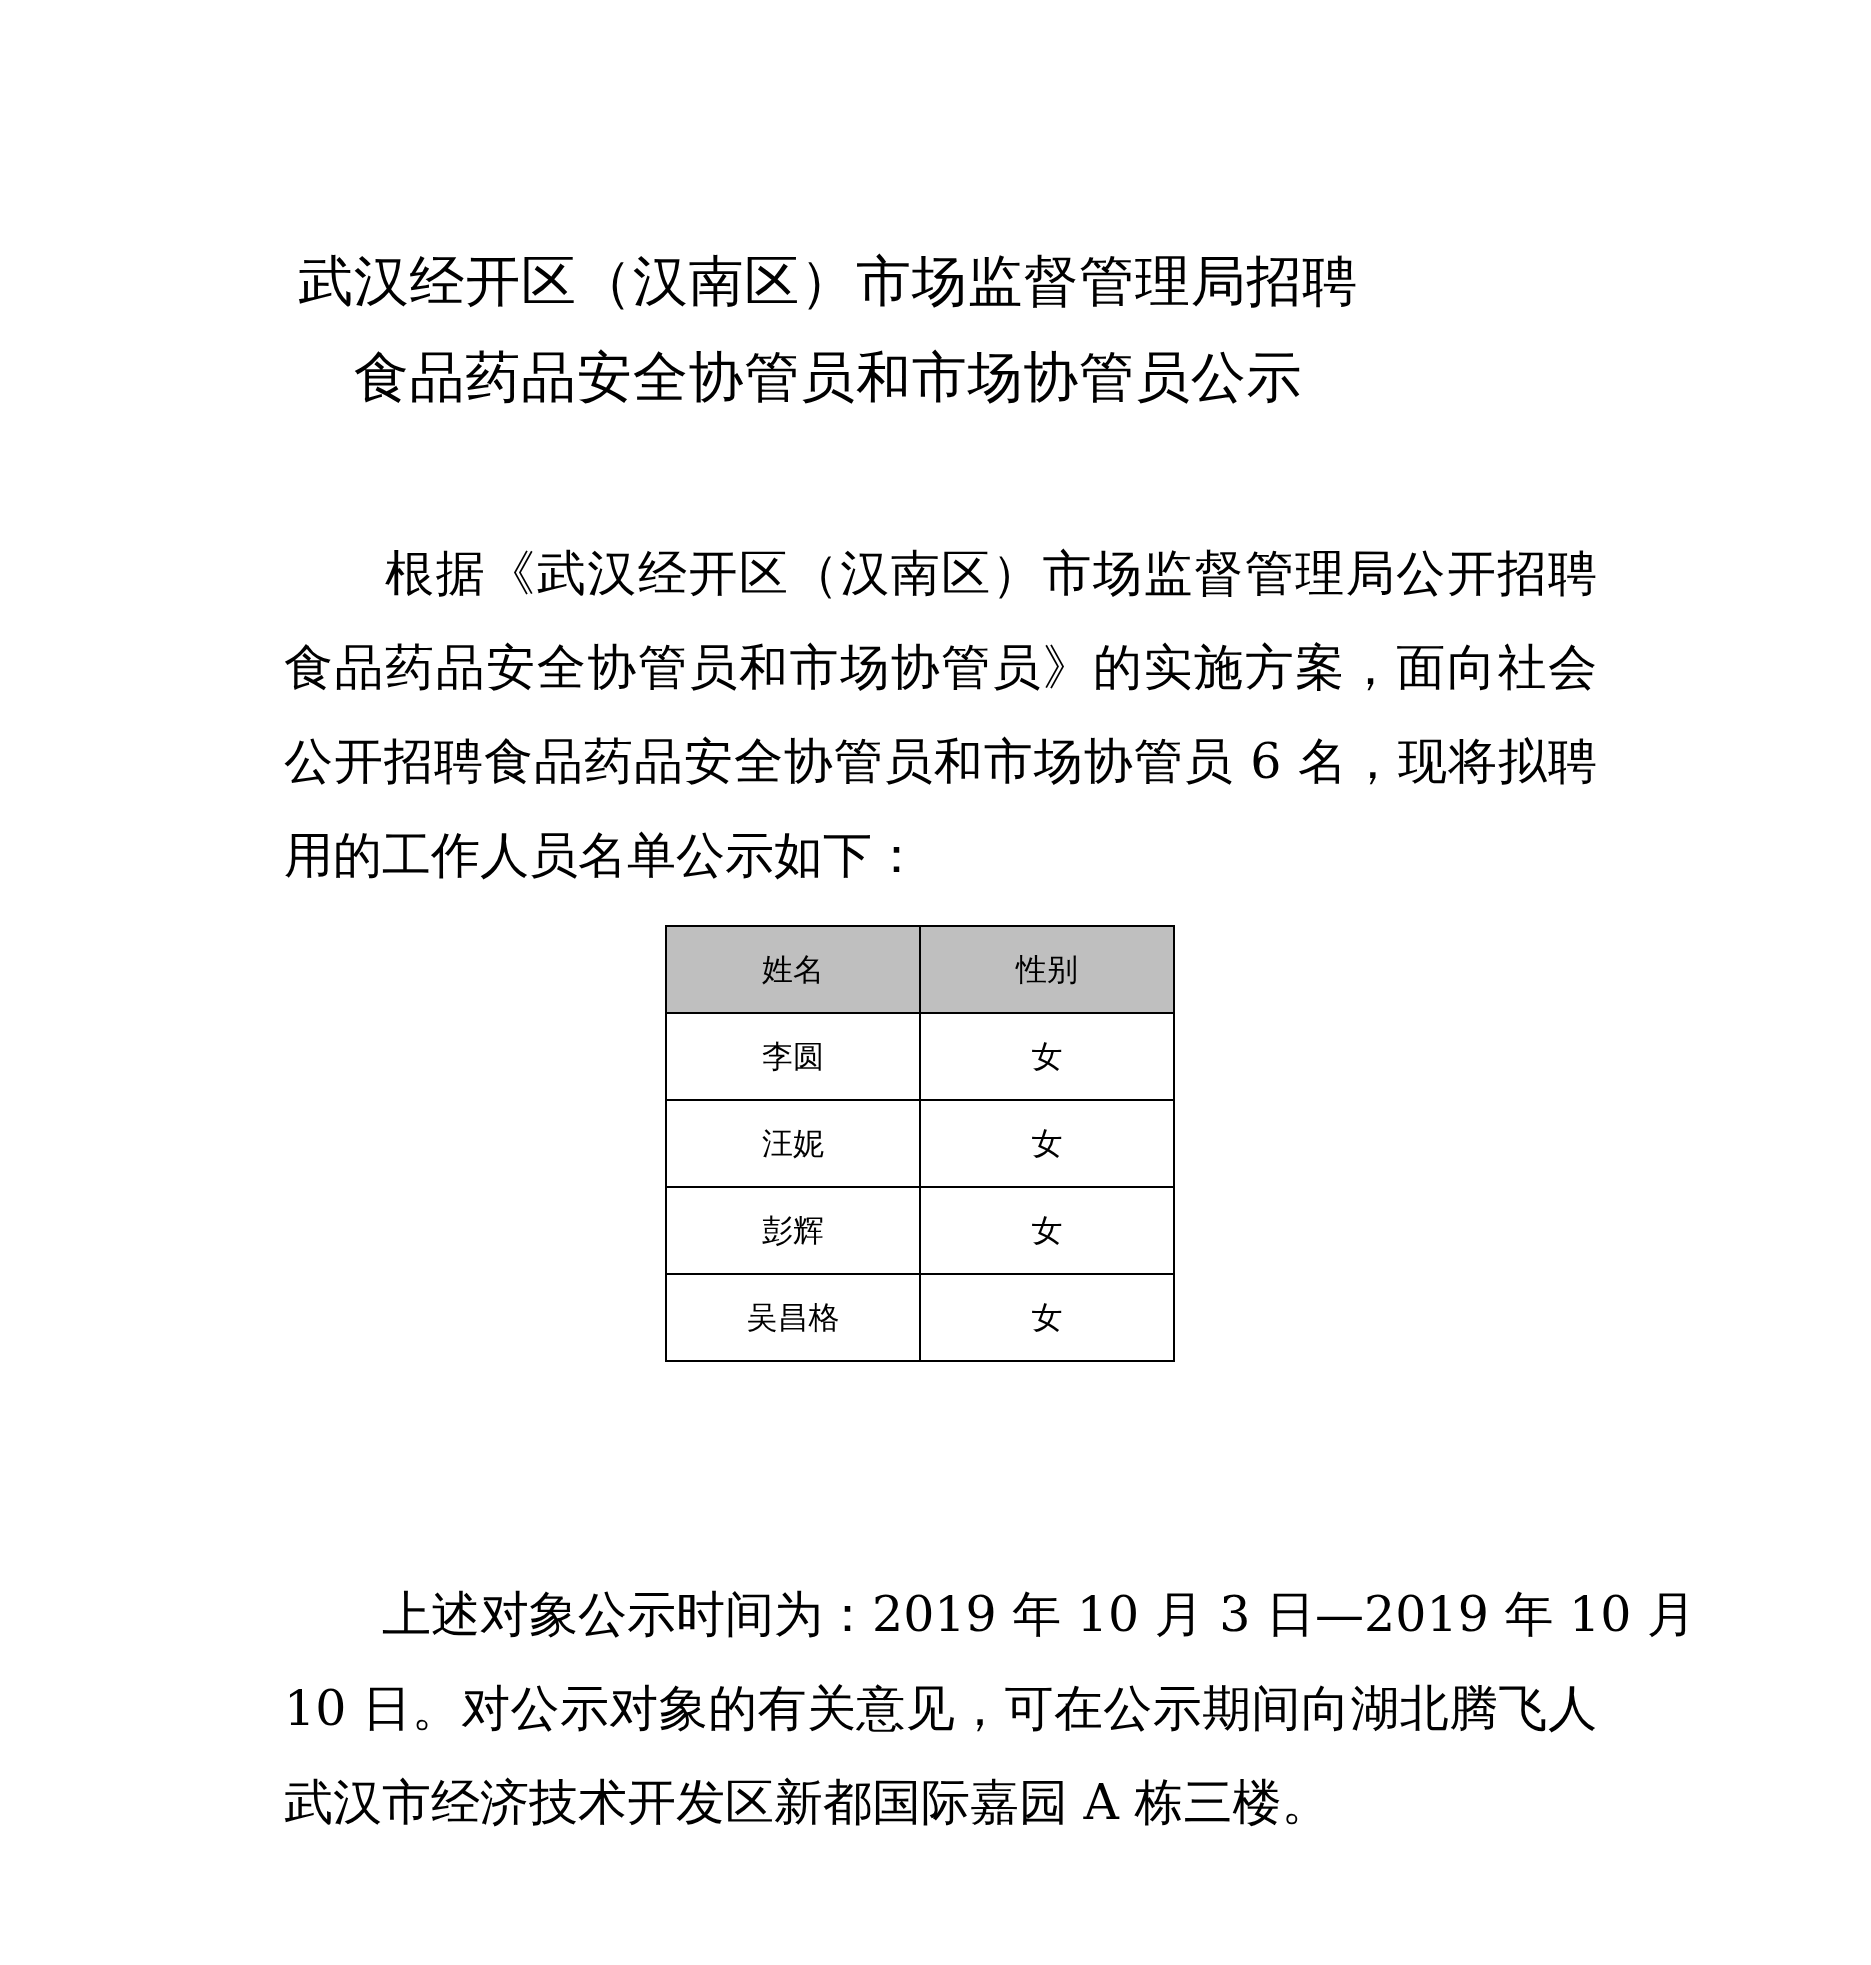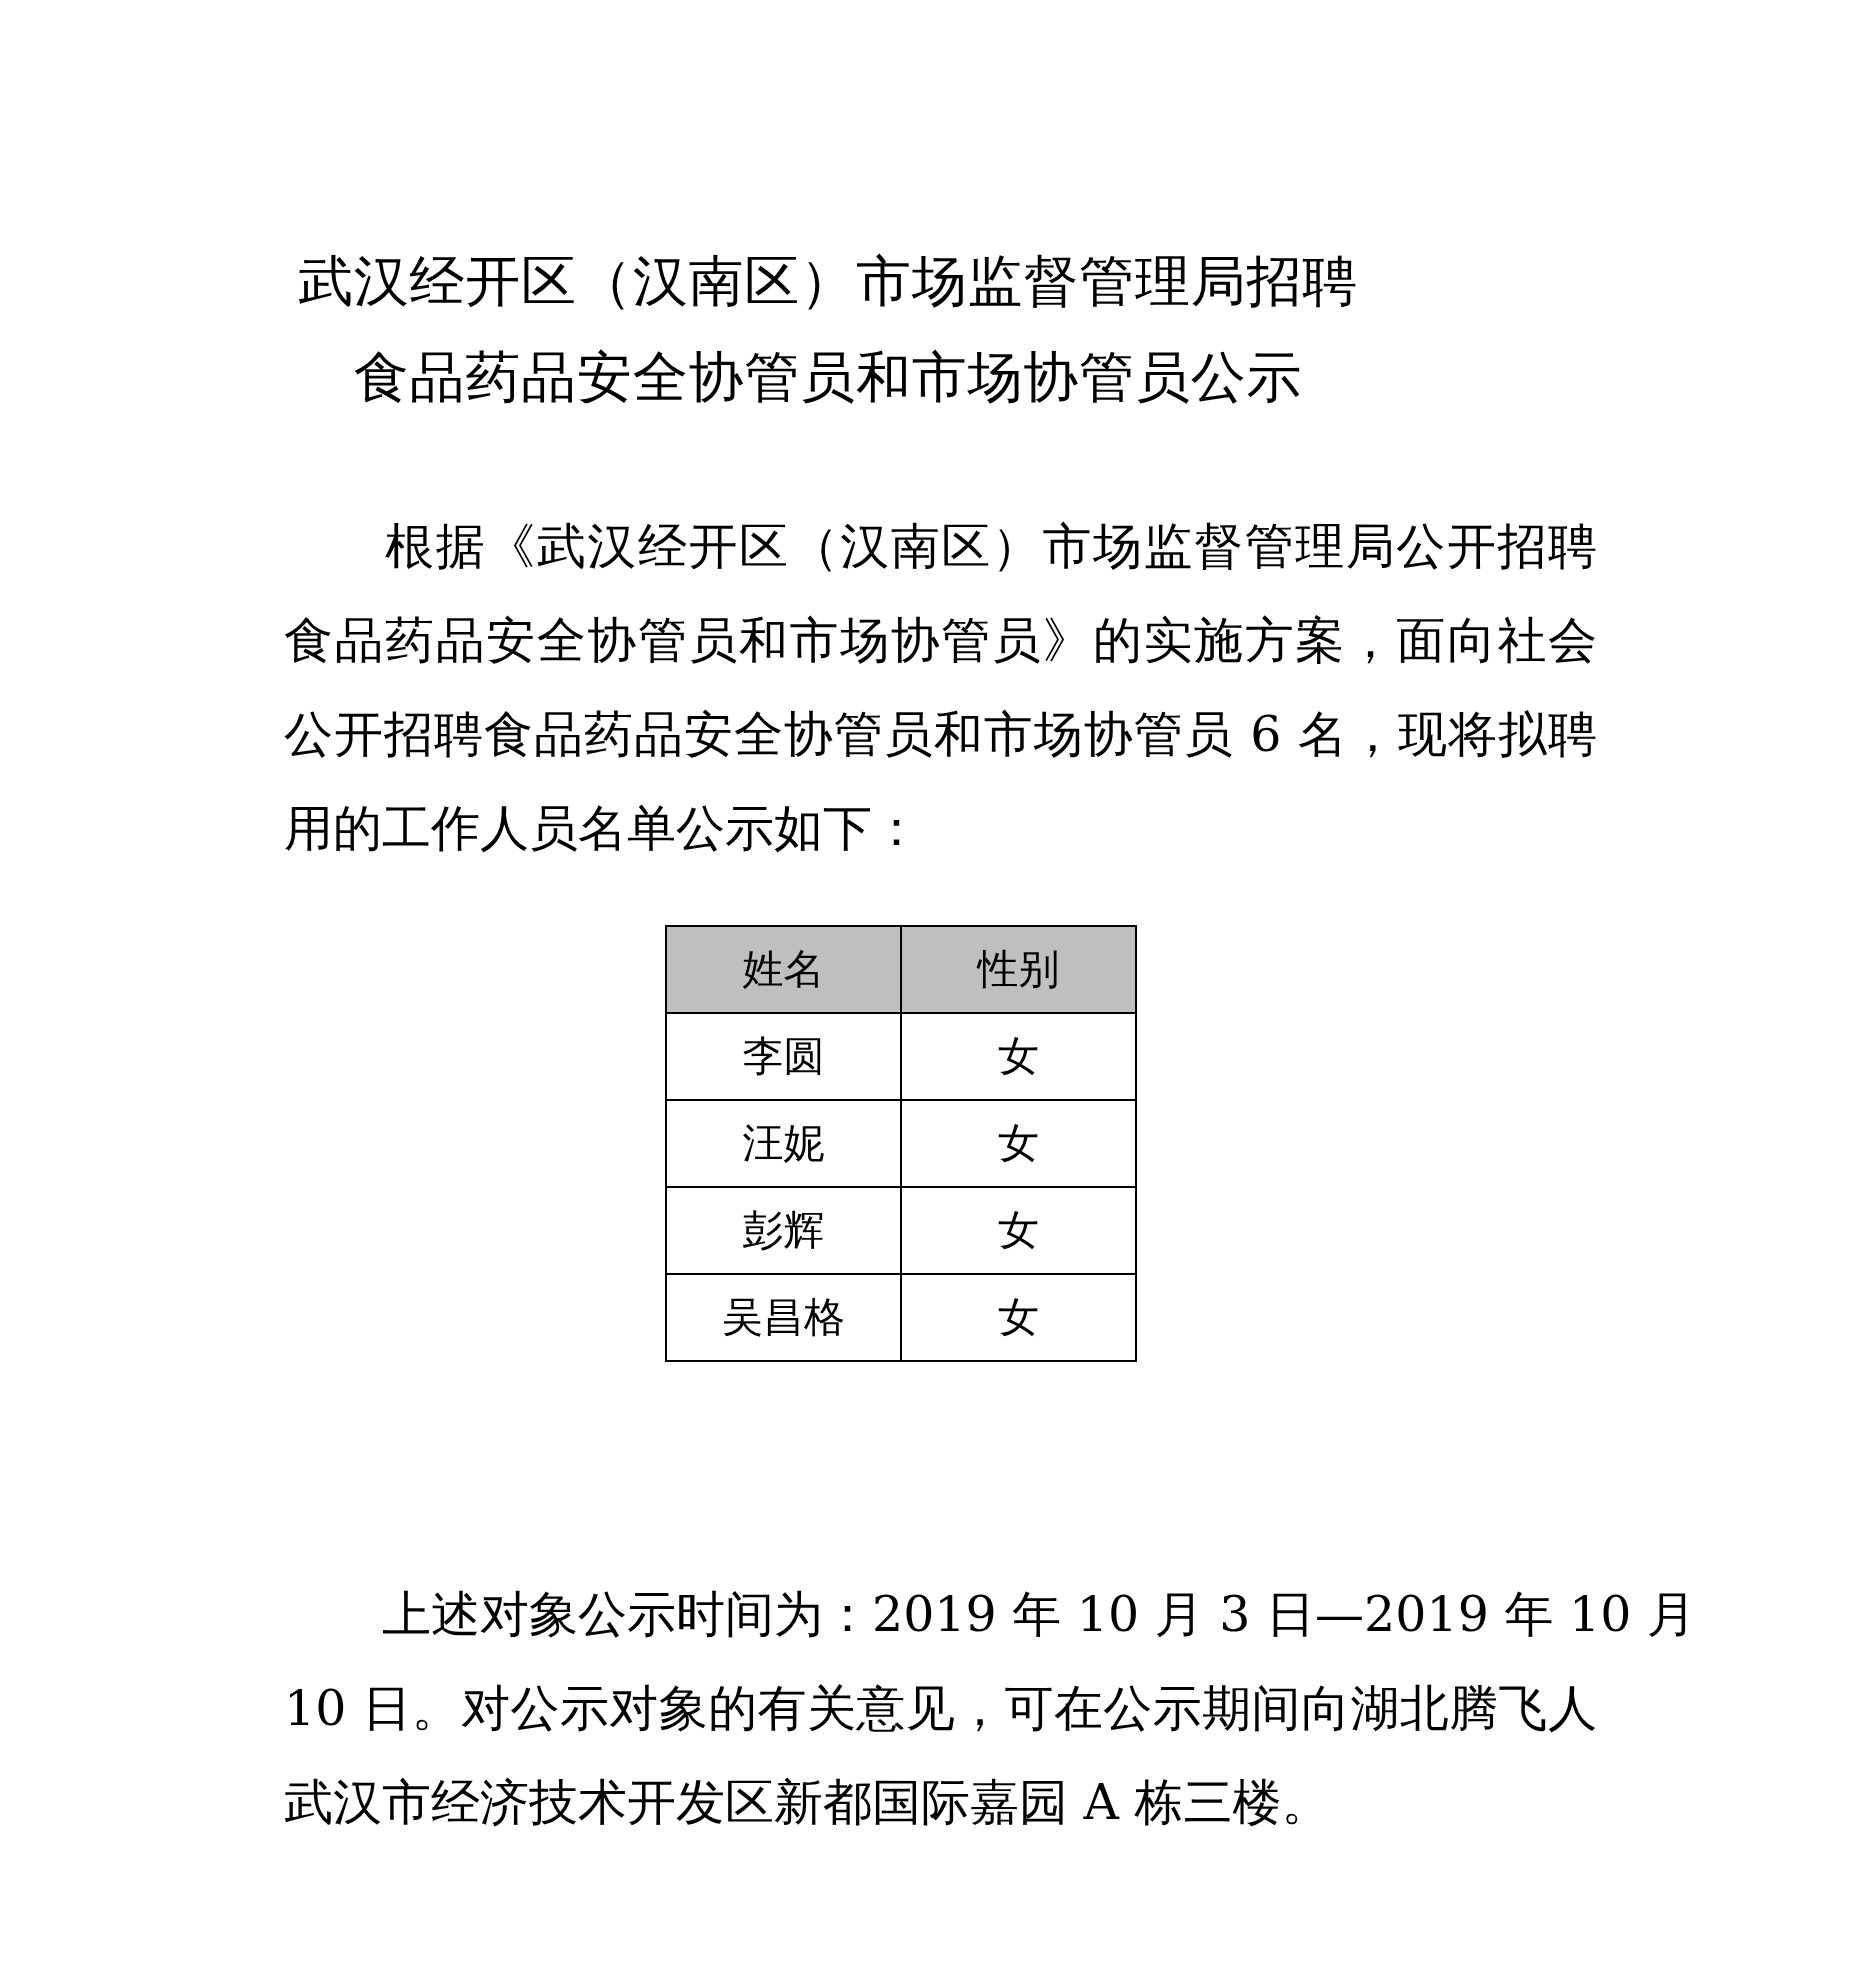--- a/index.html
+++ b/index.html
@@ -38,30 +38,30 @@
     }
     .para .line {
       display: block;
       white-space: nowrap;
       text-align-last: justify;
       height: 94px;
     }
     .para .line.last {
       text-align-last: left;
     }
-    #intro { top: 500px; }
+    #intro { top: 527px; }
     #notice { top: 1568px; }
     table.staff {
       position: absolute;
       left: 665px;
       top: 925px;
-      width: 472px;
+      width: 510px;
       border-collapse: collapse;
       font-family: "DejaVu Serif", "Liberation Serif", serif;
-      font-size: 41px;
+      font-size: 31px;
     }
     table.staff th, table.staff td {
       border: 2px solid #000000;
       height: 85px;
       text-align: center;
       vertical-align: middle;
       font-weight: normal;
       width: 50%;
       padding: 0;
     }

